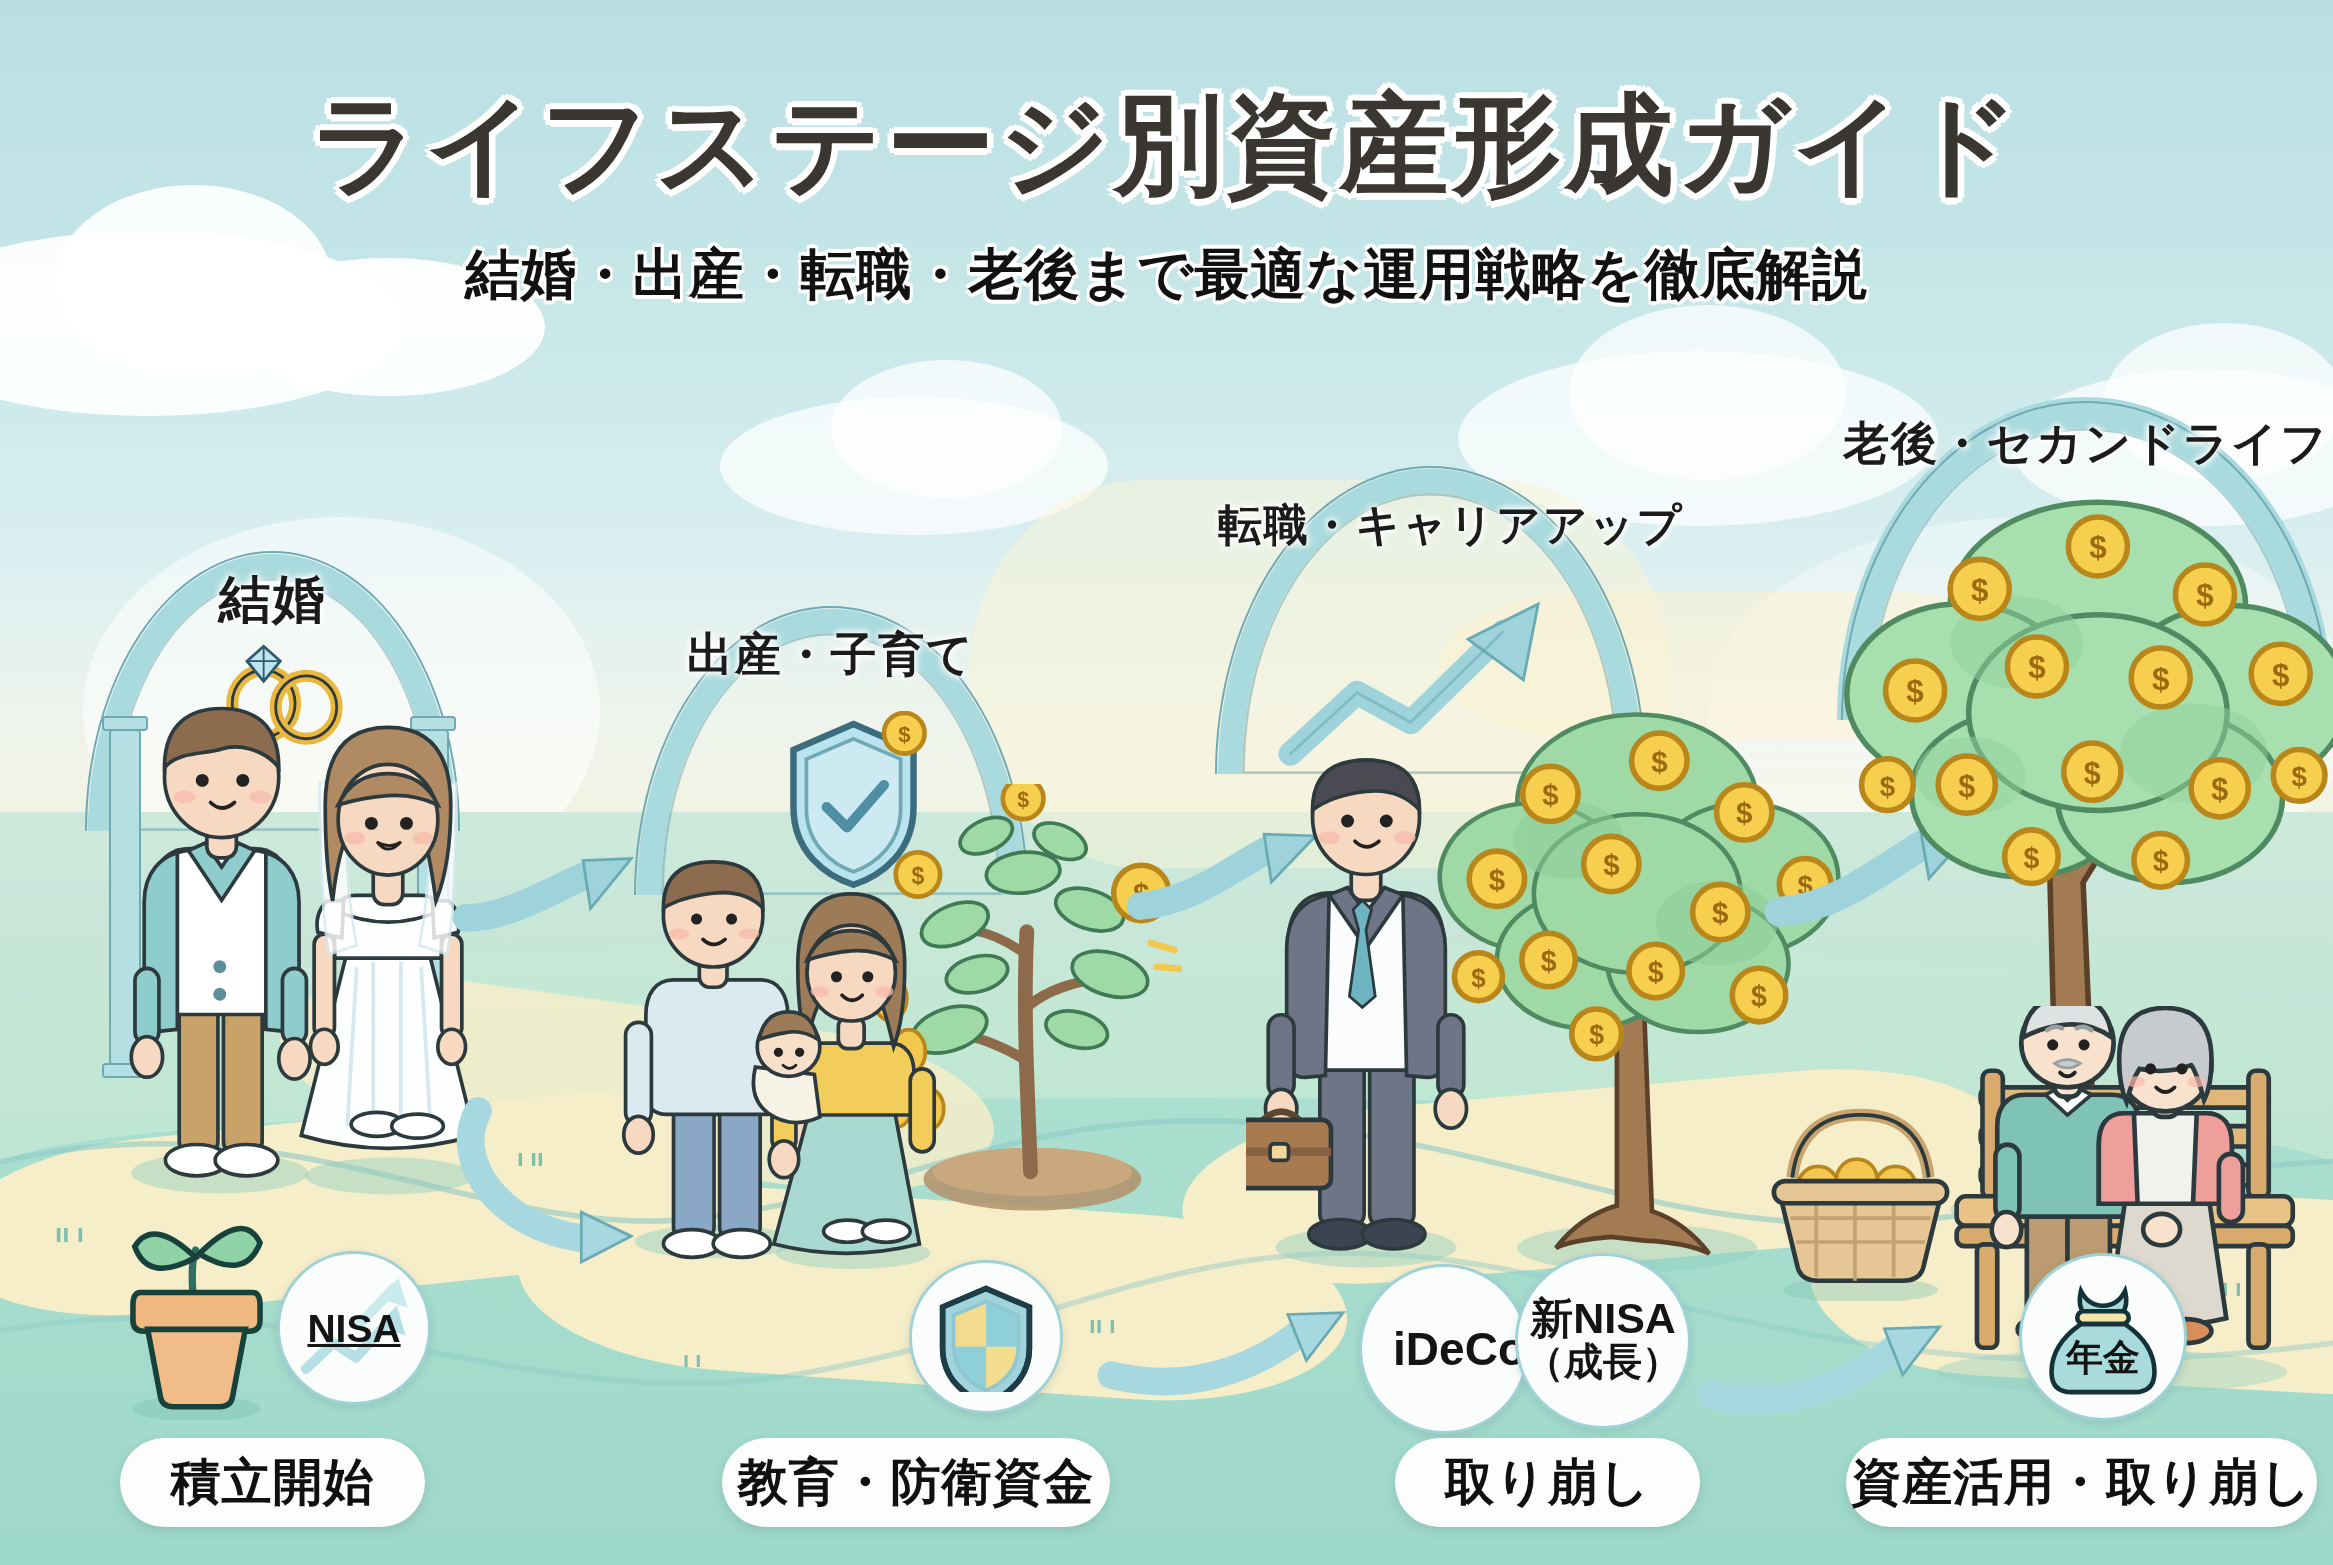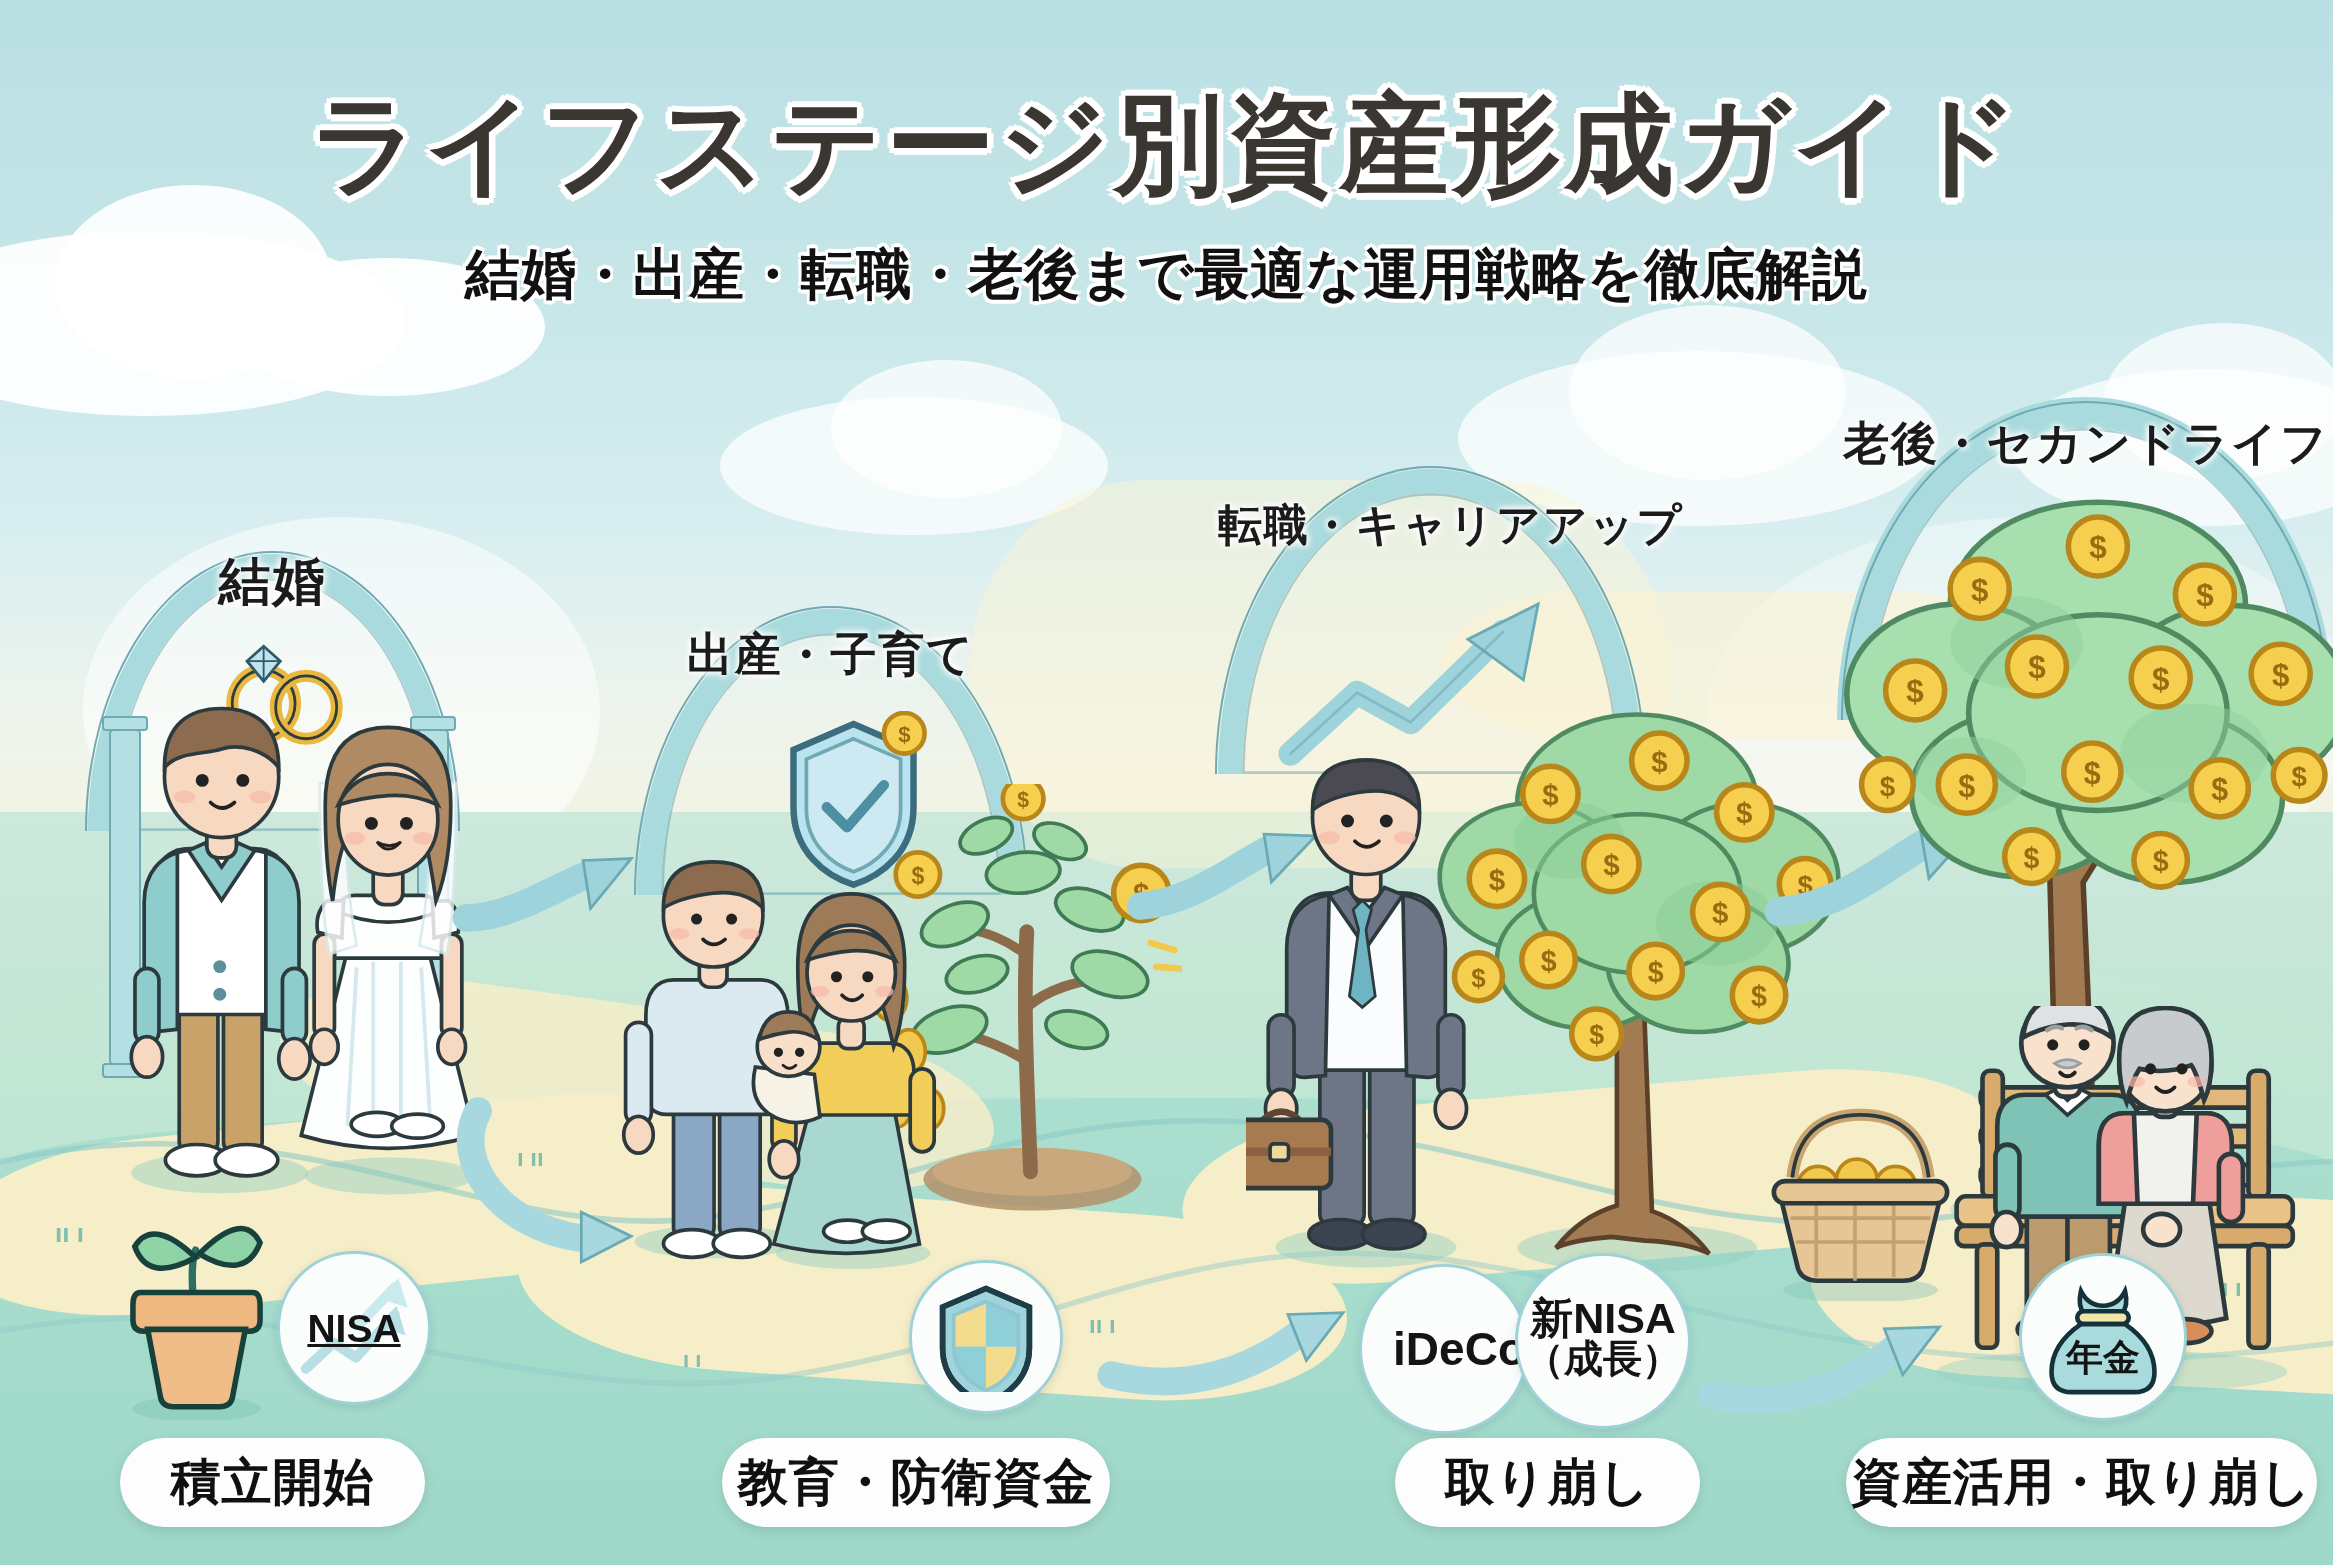--- a/index.html
+++ b/index.html
@@ -66,21 +66,21 @@
     box-shadow:0 3.7px 11px rgba(60,90,90,.18);
   }
 
   
   .badge{
     position:absolute;border-radius:50%;background:#fbfdfd;border:3.7px solid #9ed2d6;
     display:flex;flex-direction:column;align-items:center;justify-content:center;
     font-weight:900;color:#141414;box-shadow:0 2.8px 8.3px rgba(60,90,90,.15);overflow:hidden;
   }
   .badge .l1{line-height:1;}
-  .badge .l2{line-height:1.15;font-family:Liberation Mono, monospace;}
+  .badge .l2{line-height:1.15;}
   .badge .trend{position:absolute;inset:0;opacity:.8;}
 
   
   .ill{position:absolute;}
   .grass{position:absolute;color:#7fbfae;font-weight:900;}
 </style>
 </head>
 <body>
 
 <div id="canvas">
@@ -134,21 +134,21 @@
     <div class="band"></div>
   </div>
   <div class="col" style="left:109px;top:729px;height:332px;">
     <div class="cap" style="top:-14.8px;"></div>
       <div class="cap" style="bottom:-14.8px;"></div>
   </div>
   <div class="col" style="left:417px;top:729px;height:332px;">
     <div class="cap" style="top:-14.8px;"></div>
       <div class="cap" style="bottom:-14.8px;"></div>
   </div>
-  <div class="arch-label" style="left:88px;width:369px;top:547px;font-size:52px;">結婚</div>
+  <div class="arch-label" style="left:88px;width:369px;top:565px;font-size:52px;">結婚</div>
 
   <svg class="ill" style="left:210px;top:637px;" width="148" height="111" viewBox="0 0 160 120">
     <ellipse cx="58" cy="72" rx="34" ry="36" fill="none" stroke="#e9b93f" stroke-width="13"></ellipse>
     <ellipse cx="58" cy="72" rx="34" ry="36" fill="none" stroke="#2f3b3f" stroke-width="3"></ellipse>
     <ellipse cx="104" cy="76" rx="33" ry="34" fill="none" stroke="#e9b93f" stroke-width="13"></ellipse>
     <ellipse cx="104" cy="76" rx="33" ry="34" fill="none" stroke="#2f3b3f" stroke-width="3"></ellipse>
     <polygon points="58,10 76,26 58,48 40,26" fill="#bfe3ef" stroke="#2f5a6b" stroke-width="3"></polygon>
     <path d="M40 26 L76 26 M58 10 L58 48 M40 26 L58 48 L76 26" stroke="#2f5a6b" stroke-width="2" fill="none"></path>
   </svg>
 

